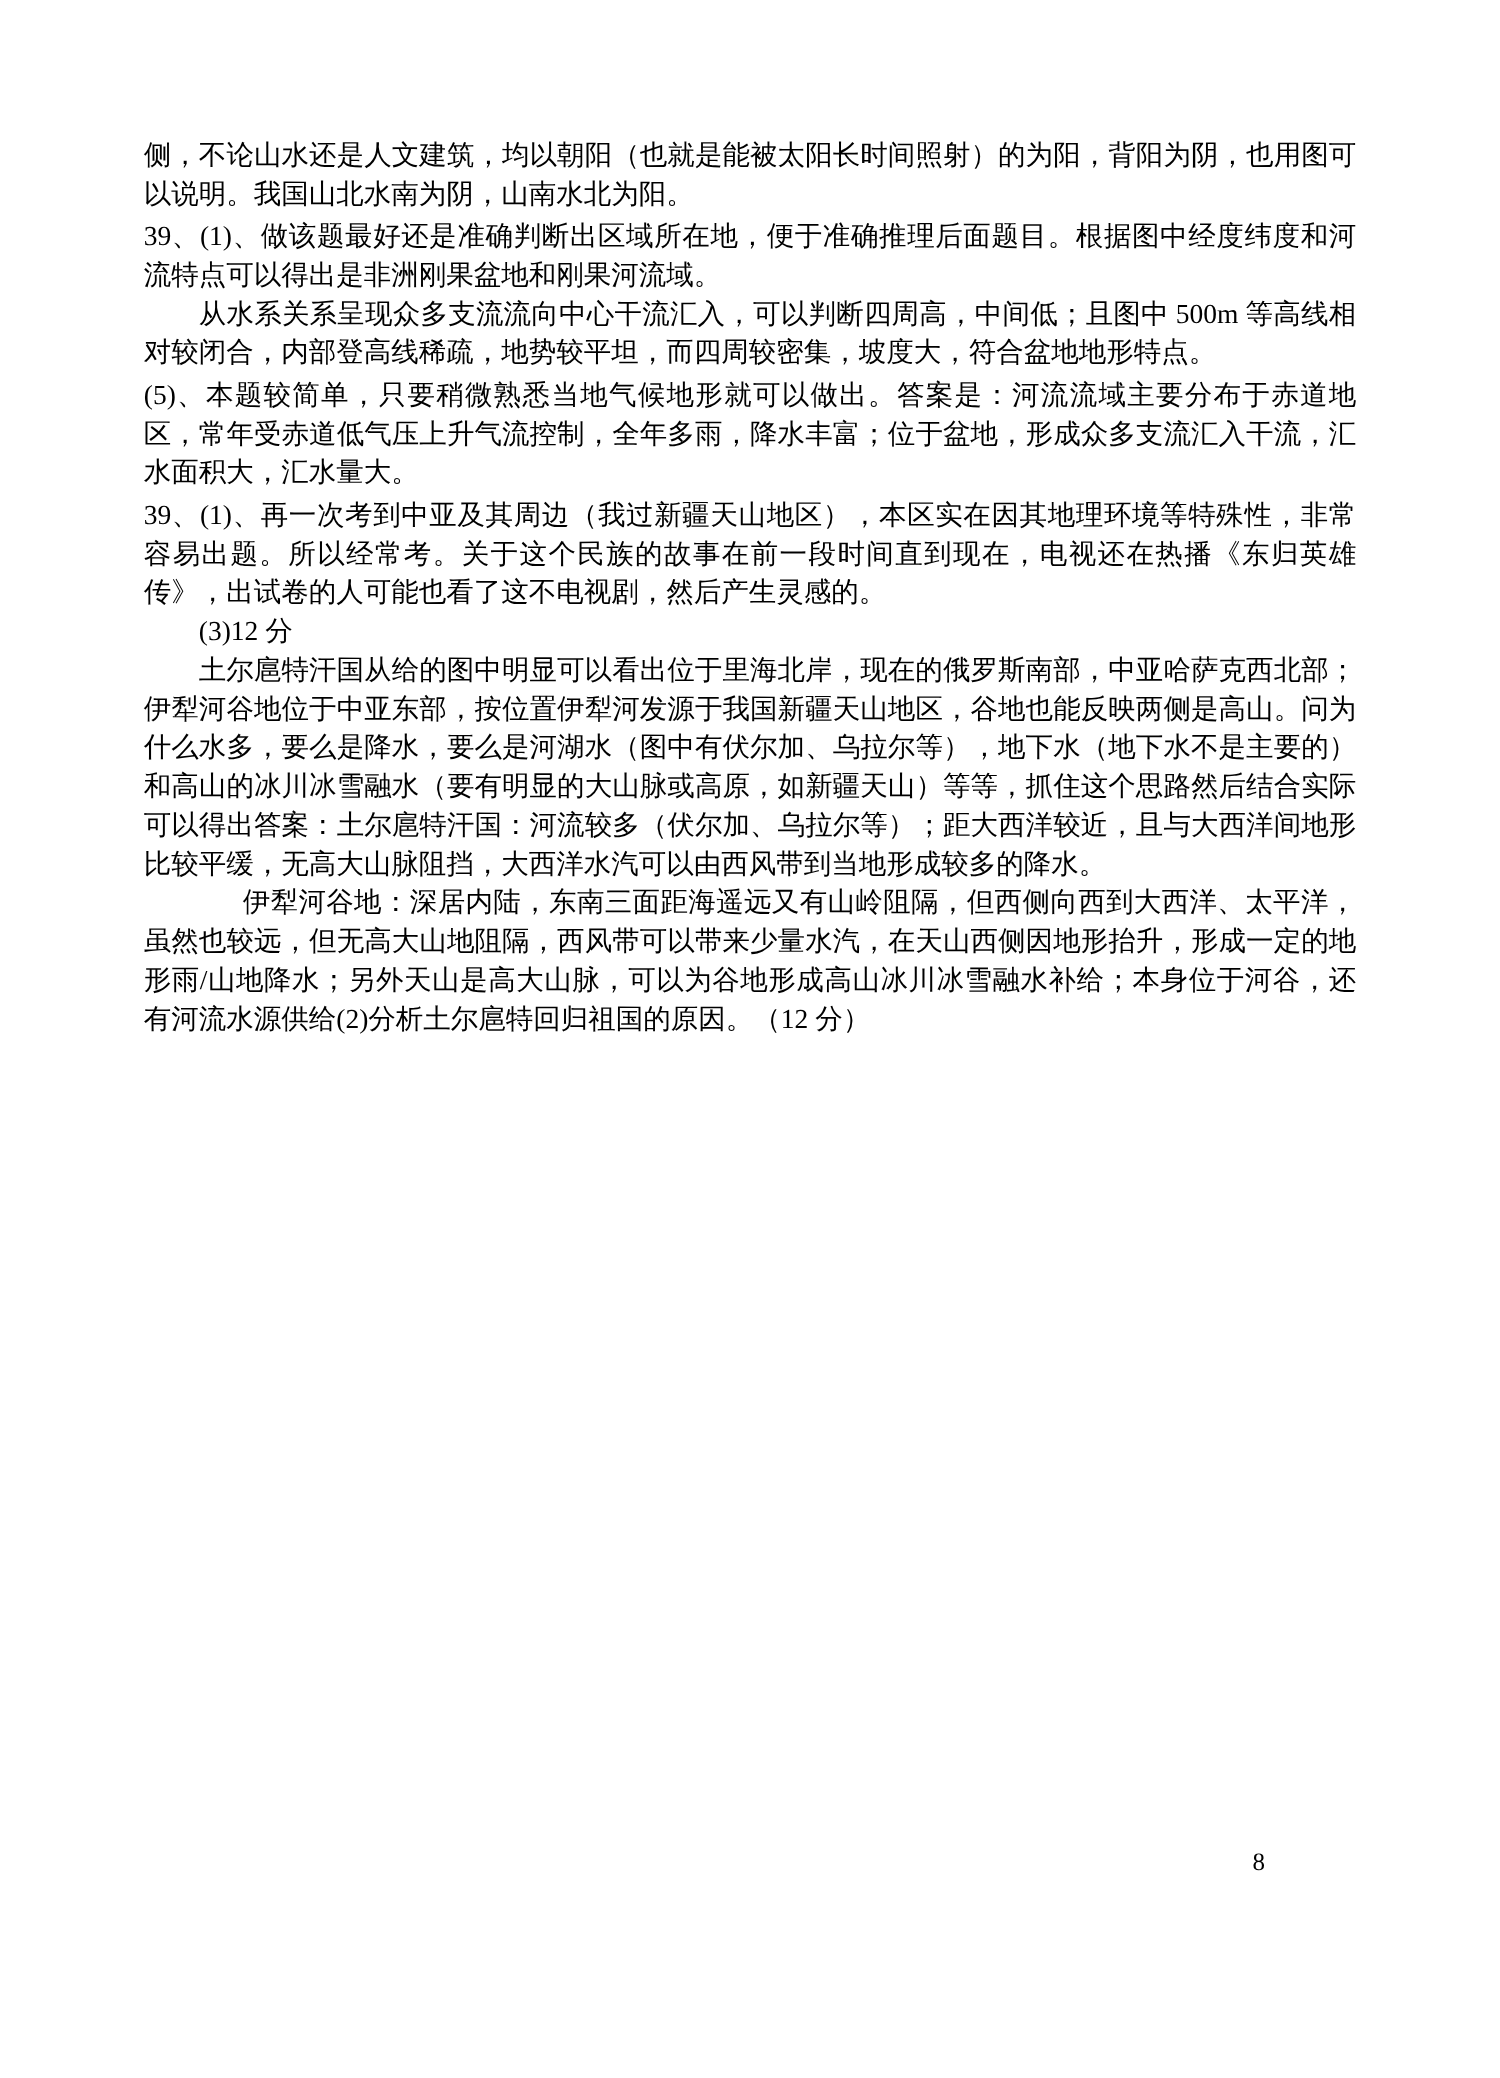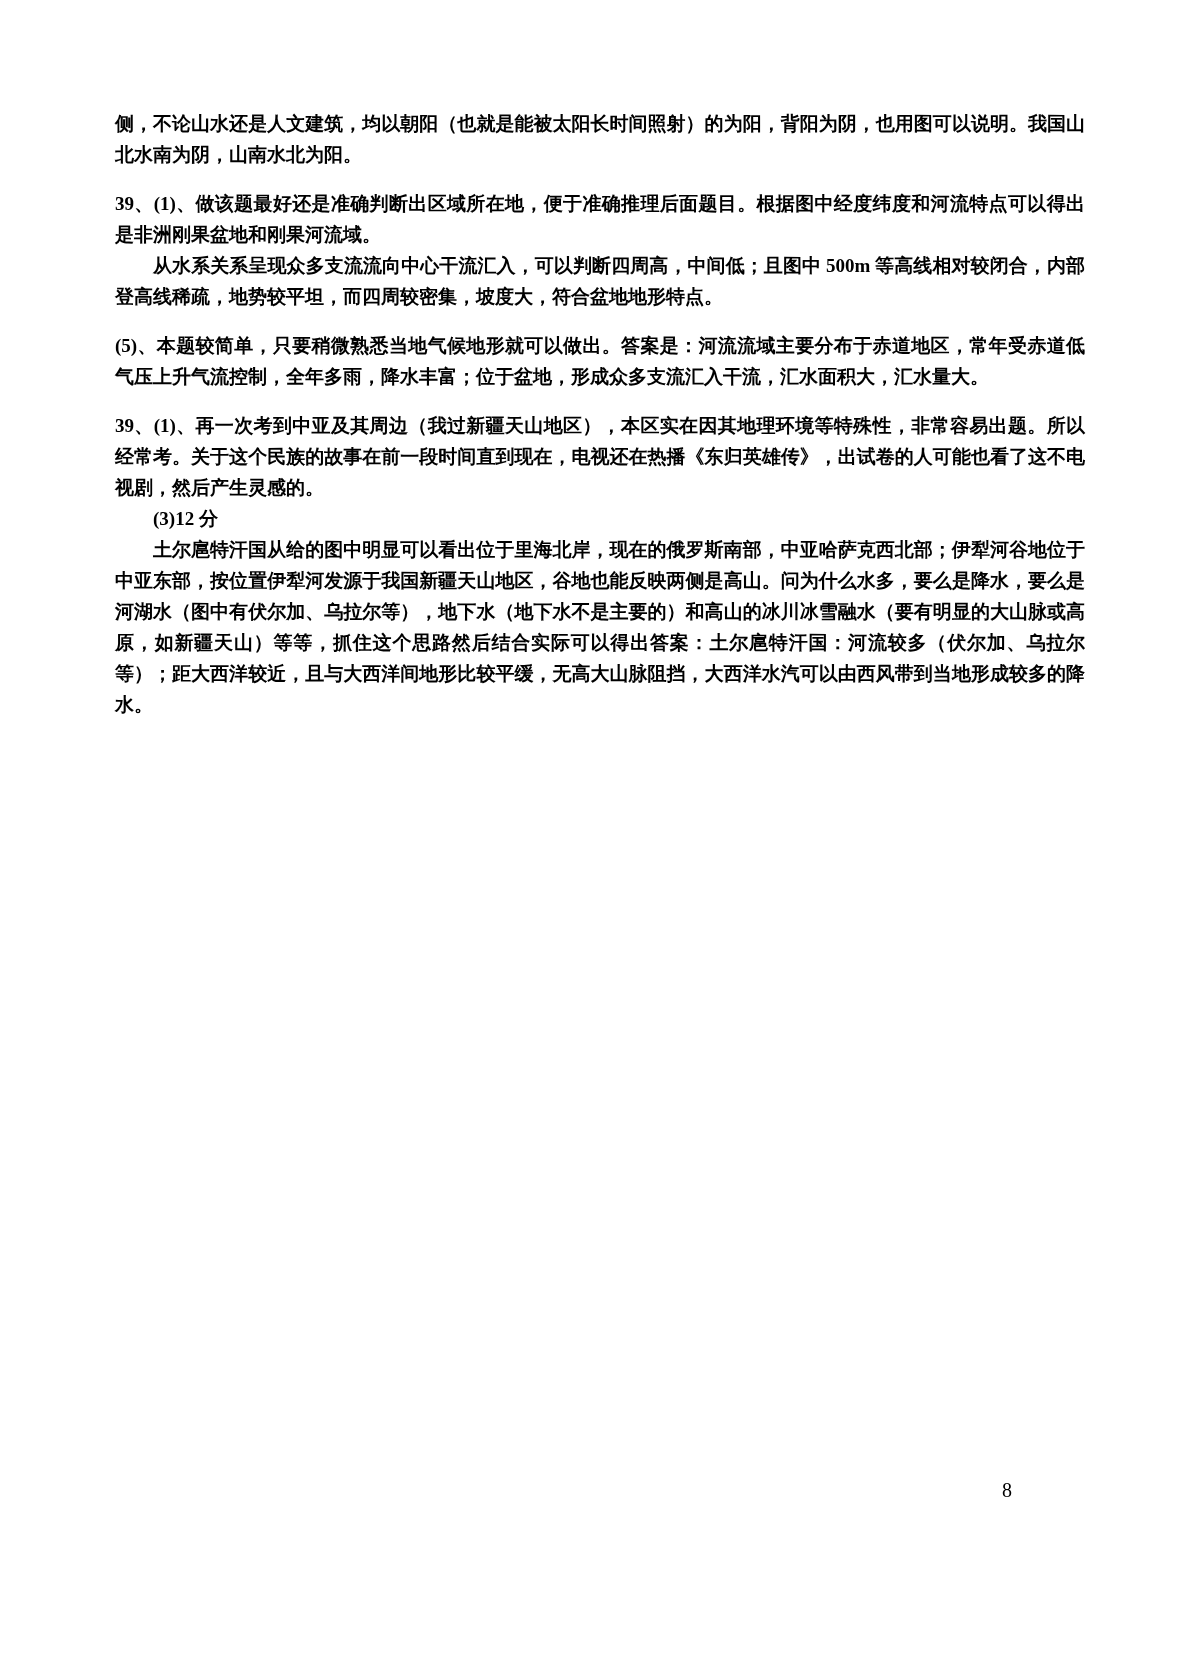--- a/index.html
+++ b/index.html
@@ -19,32 +19,31 @@
     width: 1200px;
     height: 1662px;
     background: #ffffff;
     overflow: hidden;
   }
   .content {
     position: absolute;
     left: 115px;
     top: 108px;
     width: 970px;
-    font-size: 19px;
+    font-size: 22px;
     line-height: 31px;
     text-align: justify;
-    font-weight: bold;
   }
   .para {
     margin: 0;
     padding: 0;
     word-break: break-all;
   }
   .gap {
-    margin-top: 18px;
+    margin-top: 3px;
   }
   .ind2 {
     text-indent: 2em;
   }
   .ind3 {
     text-indent: 3.6em;
   }
   .ind05 {
     text-indent: 0.6em;
   }
@@ -61,15 +60,16 @@
 
 <div class="page">
   <div class="content">
     <p class="para">侧，不论山水还是人文建筑，均以朝阳（也就是能被太阳长时间照射）的为阳，背阳为阴，也用图可以说明。我国山北水南为阴，山南水北为阳。</p>
     <p class="para gap">39、(1)、做该题最好还是准确判断出区域所在地，便于准确推理后面题目。根据图中经度纬度和河流特点可以得出是非洲刚果盆地和刚果河流域。</p>
     <p class="para ind2">从水系关系呈现众多支流流向中心干流汇入，可以判断四周高，中间低；且图中 500m 等高线相对较闭合，内部登高线稀疏，地势较平坦，而四周较密集，坡度大，符合盆地地形特点。</p>
     <p class="para gap">(5)、本题较简单，只要稍微熟悉当地气候地形就可以做出。答案是：河流流域主要分布于赤道地区，常年受赤道低气压上升气流控制，全年多雨，降水丰富；位于盆地，形成众多支流汇入干流，汇水面积大，汇水量大。</p>
     <p class="para gap">39、(1)、再一次考到中亚及其周边（我过新疆天山地区），本区实在因其地理环境等特殊性，非常容易出题。所以经常考。关于这个民族的故事在前一段时间直到现在，电视还在热播《东归英雄传》，出试卷的人可能也看了这不电视剧，然后产生灵感的。</p>
     <p class="para ind2">(3)12 分</p>
     <p class="para ind2">土尔扈特汗国从给的图中明显可以看出位于里海北岸，现在的俄罗斯南部，中亚哈萨克西北部；伊犁河谷地位于中亚东部，按位置伊犁河发源于我国新疆天山地区，谷地也能反映两侧是高山。问为什么水多，要么是降水，要么是河湖水（图中有伏尔加、乌拉尔等），地下水（地下水不是主要的）和高山的冰川冰雪融水（要有明显的大山脉或高原，如新疆天山）等等，抓住这个思路然后结合实际可以得出答案：土尔扈特汗国：河流较多（伏尔加、乌拉尔等）；距大西洋较近，且与大西洋间地形比较平缓，无高大山脉阻挡，大西洋水汽可以由西风带到当地形成较多的降水。</p>
+    <p class="para ind3">伊犁河谷地：深居内陆，东南三面距海遥远又有山岭阻隔，但西侧向西到大西洋、太平洋，虽然也较远，但无高大山地阻隔，西风带可以带来少量水汽，在天山西侧因地形抬升，形成一定的地形雨/山地降水；另外天山是高大山脉，可以为谷地形成高山冰川冰雪融水补给；本身位于河谷，还有河流水源供给(2)分析土尔扈特回归祖国的原因。（12 分）</p>
   </div>
   <div class="page-number">8</div>
 </div>
 
 </body></html>

